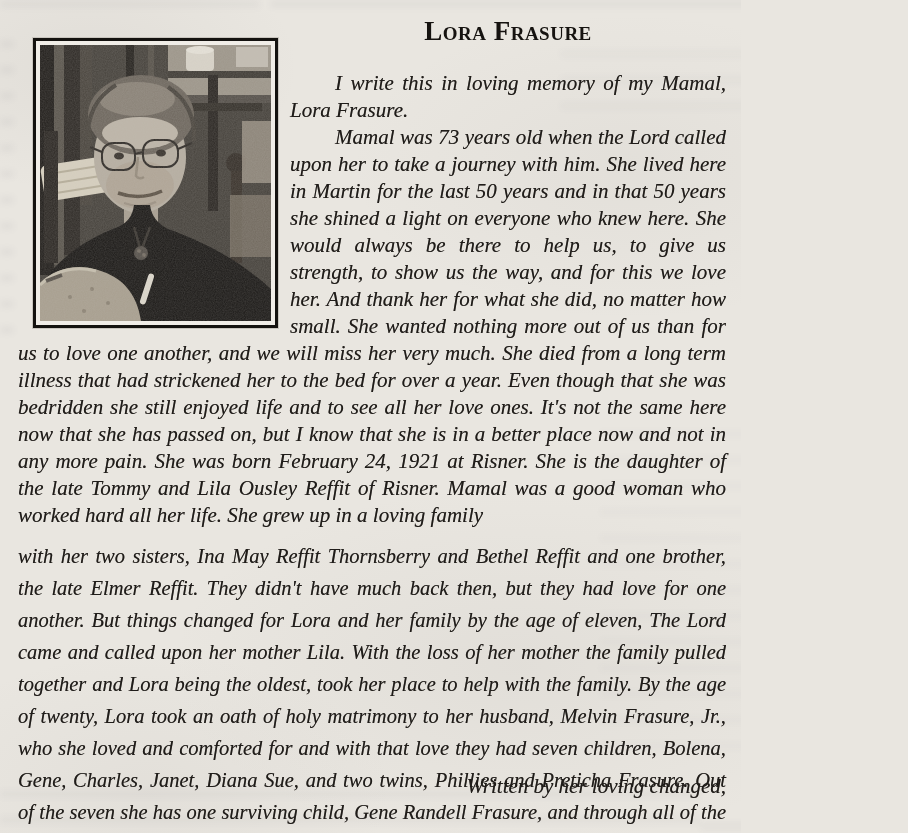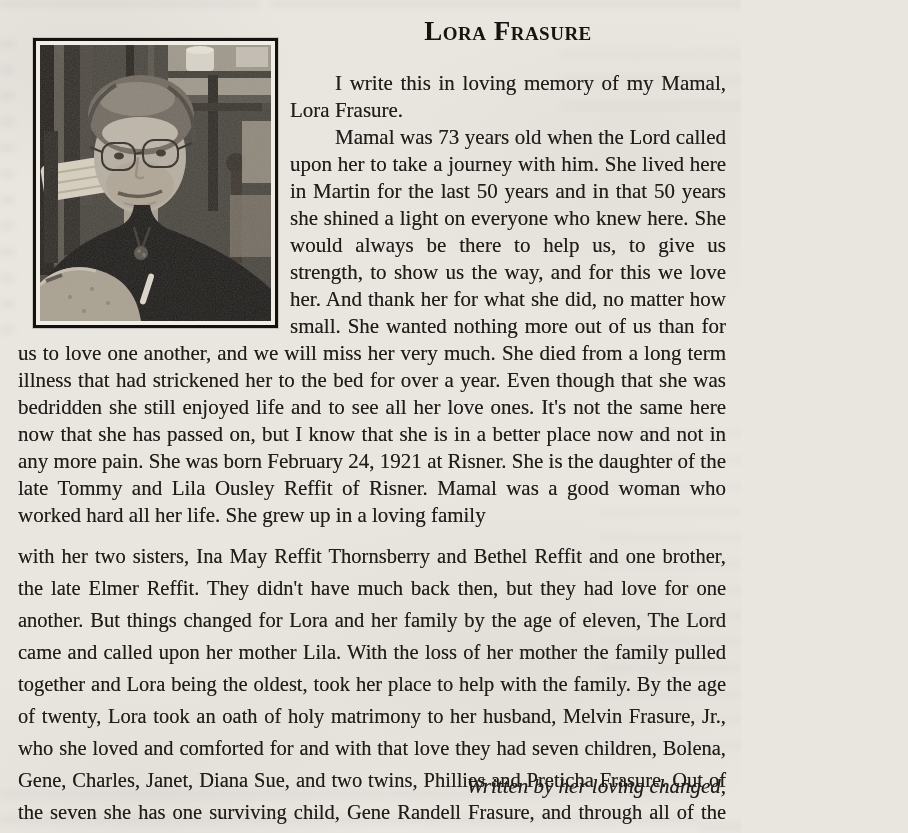--- a/index.html
+++ b/index.html
@@ -54,20 +54,21 @@
     letter-spacing: 0.5px;
     text-align: center;
     color: #161310;
   }
   p.body-text {
     margin: 0;
     font-size: 21px;
     line-height: 27px;
     text-align: justify;
     text-shadow: 0 0 0.5px rgba(35,30,25,0.55);
+    font-style: italic;
   }
   p.indent { text-indent: 45px; }
   p.block-two {
     margin-top: 11px;
     font-size: 20.5px;
     line-height: 32px;
   }
   .signature {
     position: absolute;
     right: 15px; top: 771px;

